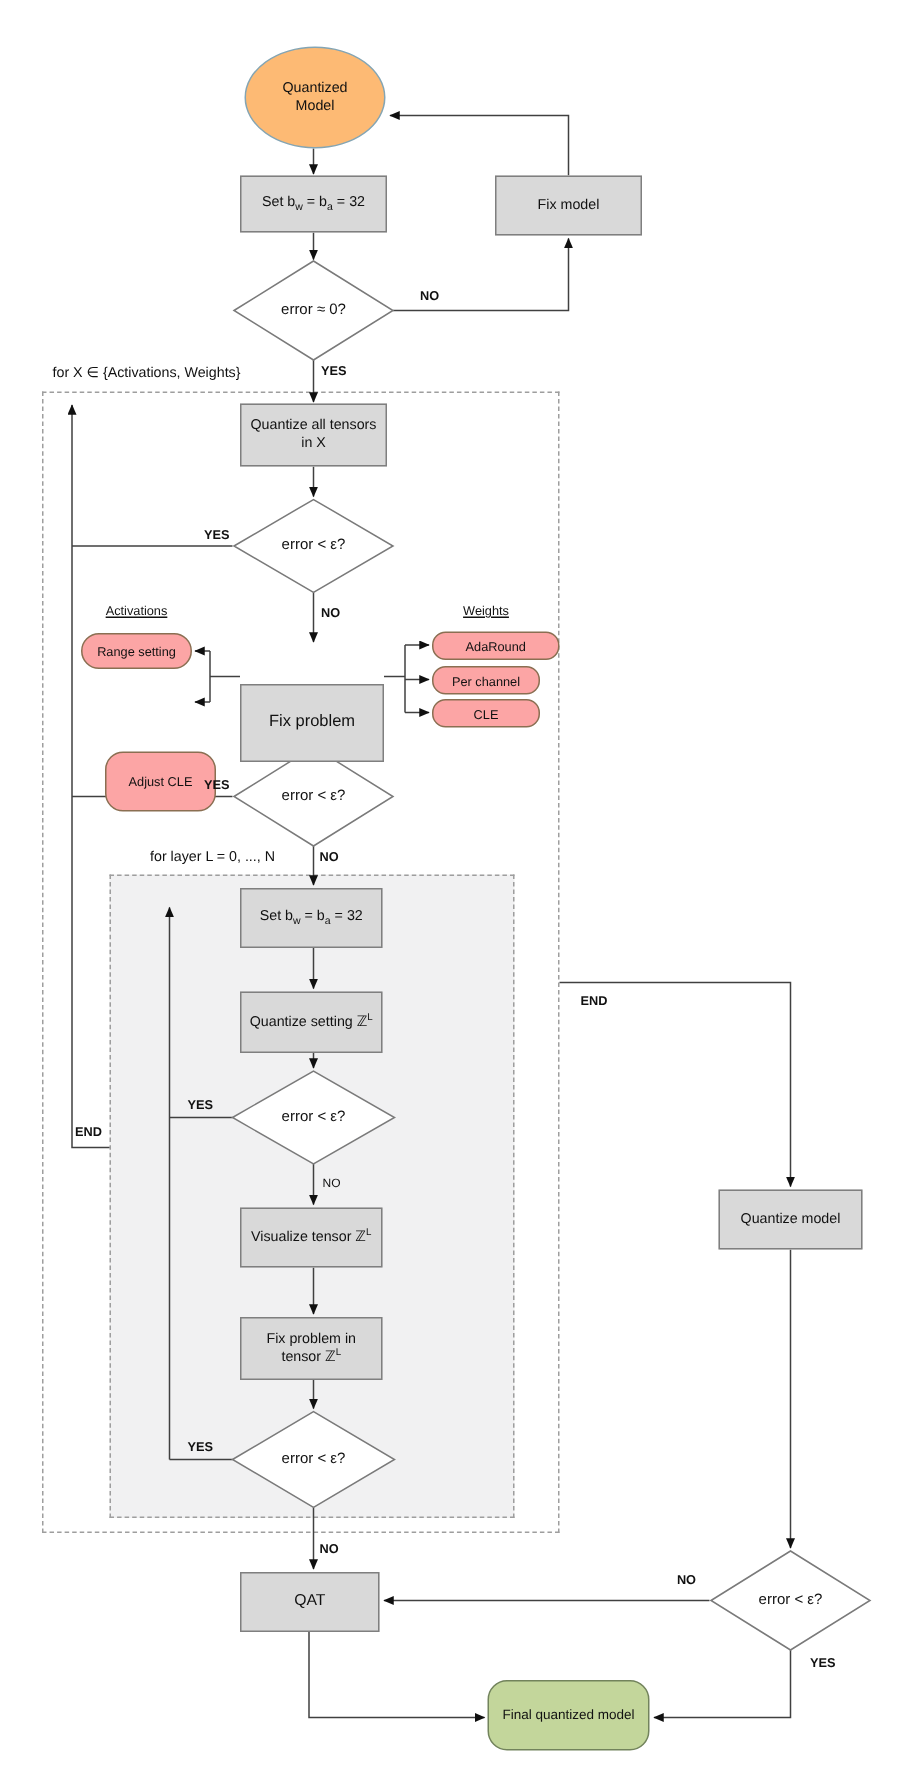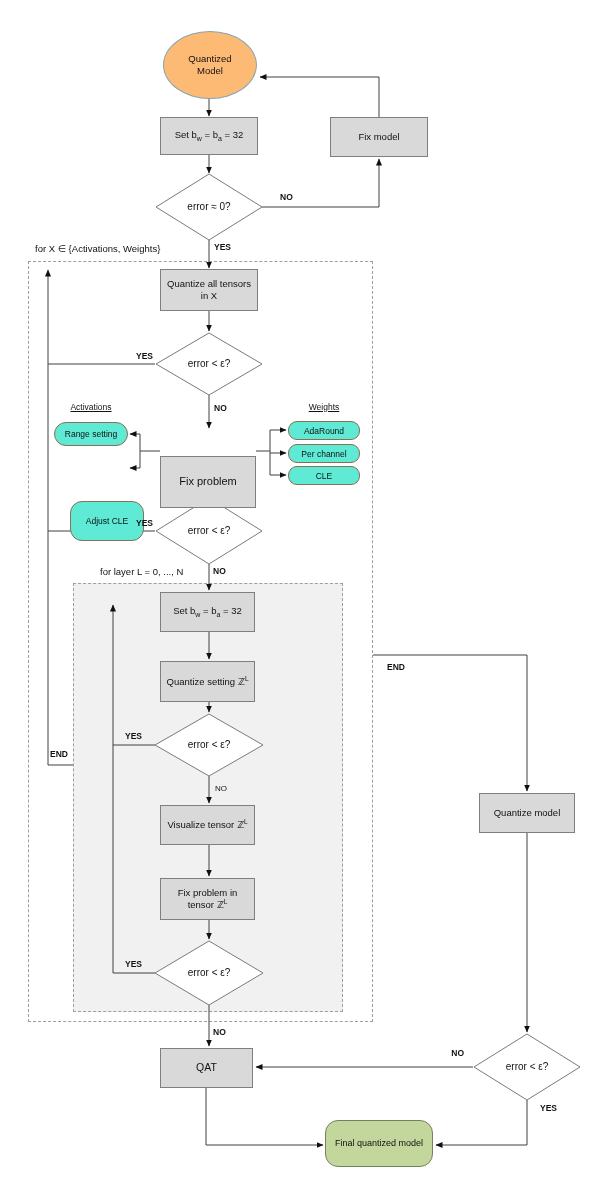--- a/index.html
+++ b/index.html
@@ -6,21 +6,21 @@
   #canvas{position:relative;width:600px;height:1192px;background:#ffffff;overflow:hidden;
           font-family:"Liberation Sans","DejaVu Sans",sans-serif;color:#111;}
   .region{position:absolute;border:1px dashed #9e9e9e;box-sizing:border-box;}
   .region.inner{background:#f1f1f2;}
   svg.wires{position:absolute;left:0;top:0;width:600px;height:1192px;}
   .node{position:absolute;box-sizing:border-box;background:#d9d9d9;border:1px solid #7f7f7f;
         display:flex;align-items:center;justify-content:center;text-align:center;
         font-size:9.5px;line-height:1.25;}
   .node.start{background:#fdba74;border:1px solid #84a5b4;border-radius:50%;}
   .node.terminal{background:#c3d69b;border:1px solid #72835c;border-radius:13px;font-size:9px;}
-  .pill{position:absolute;box-sizing:border-box;background:#5eead4;border:1px solid #8a6f52;
+  .pill{position:absolute;box-sizing:border-box;background:#fca5a5;border:1px solid #8a6f52;
         border-radius:12px;display:flex;align-items:center;justify-content:center;
         font-size:8.5px;text-align:center;}
   .dlabel{position:absolute;text-align:center;font-size:10px;line-height:14px;height:14px;}
   .branch{position:absolute;font-size:8.5px;font-weight:bold;line-height:11px;}
   .branch.r{text-align:right;}
   .seclabel{position:absolute;font-size:9.5px;line-height:12px;}
   .grouptitle{position:absolute;font-size:8.5px;text-decoration:underline;text-align:center;line-height:11px;}
   sub{font-size:7px;}
   sup{font-size:6.5px;}
 </style>
@@ -99,21 +99,21 @@
 
   <div class="dlabel" style="left:159px;top:357px;width:100px;">error &lt; ε?</div>
 
   <div class="node" style="left:160px;top:430px;width:96px;height:52px;font-size:11px;margin-top:26px;">Fix problem</div>
 
   <div class="grouptitle" style="left:56px;top:402px;width:70px;">Activations</div>
   <div class="pill" style="left:54px;top:422px;width:74px;height:24px;">Range setting</div>
   <div class="pill" style="left:70px;top:456px;width:74px;height:40px;margin-top:45px;">Adjust CLE</div>
 
   <div class="grouptitle" style="left:289px;top:402px;width:70px;">Weights</div>
-  <div class="pill" style="left:288px;top:421px;width:72px;height:19px;border-radius:9px;">AdaRound</div>
+  <div class="pill" style="left:288px;top:421px;width:85px;height:19px;border-radius:9px;">AdaRound</div>
   <div class="pill" style="left:288px;top:444px;width:72px;height:19px;border-radius:9px;">Per channel</div>
   <div class="pill" style="left:288px;top:466px;width:72px;height:19px;border-radius:9px;">CLE</div>
 
   <div class="dlabel" style="left:159px;top:524px;width:100px;">error &lt; ε?</div>
 
   <div class="node" style="left:160px;top:592px;width:95px;height:40px;">
     <span><span>Set b</span><sub>w</sub><span> = b</span><sub>a</sub><span> = 32</span></span>
   </div>
 
   <div class="node" style="left:160px;top:661px;width:95px;height:41px;padding:0 4px;">

